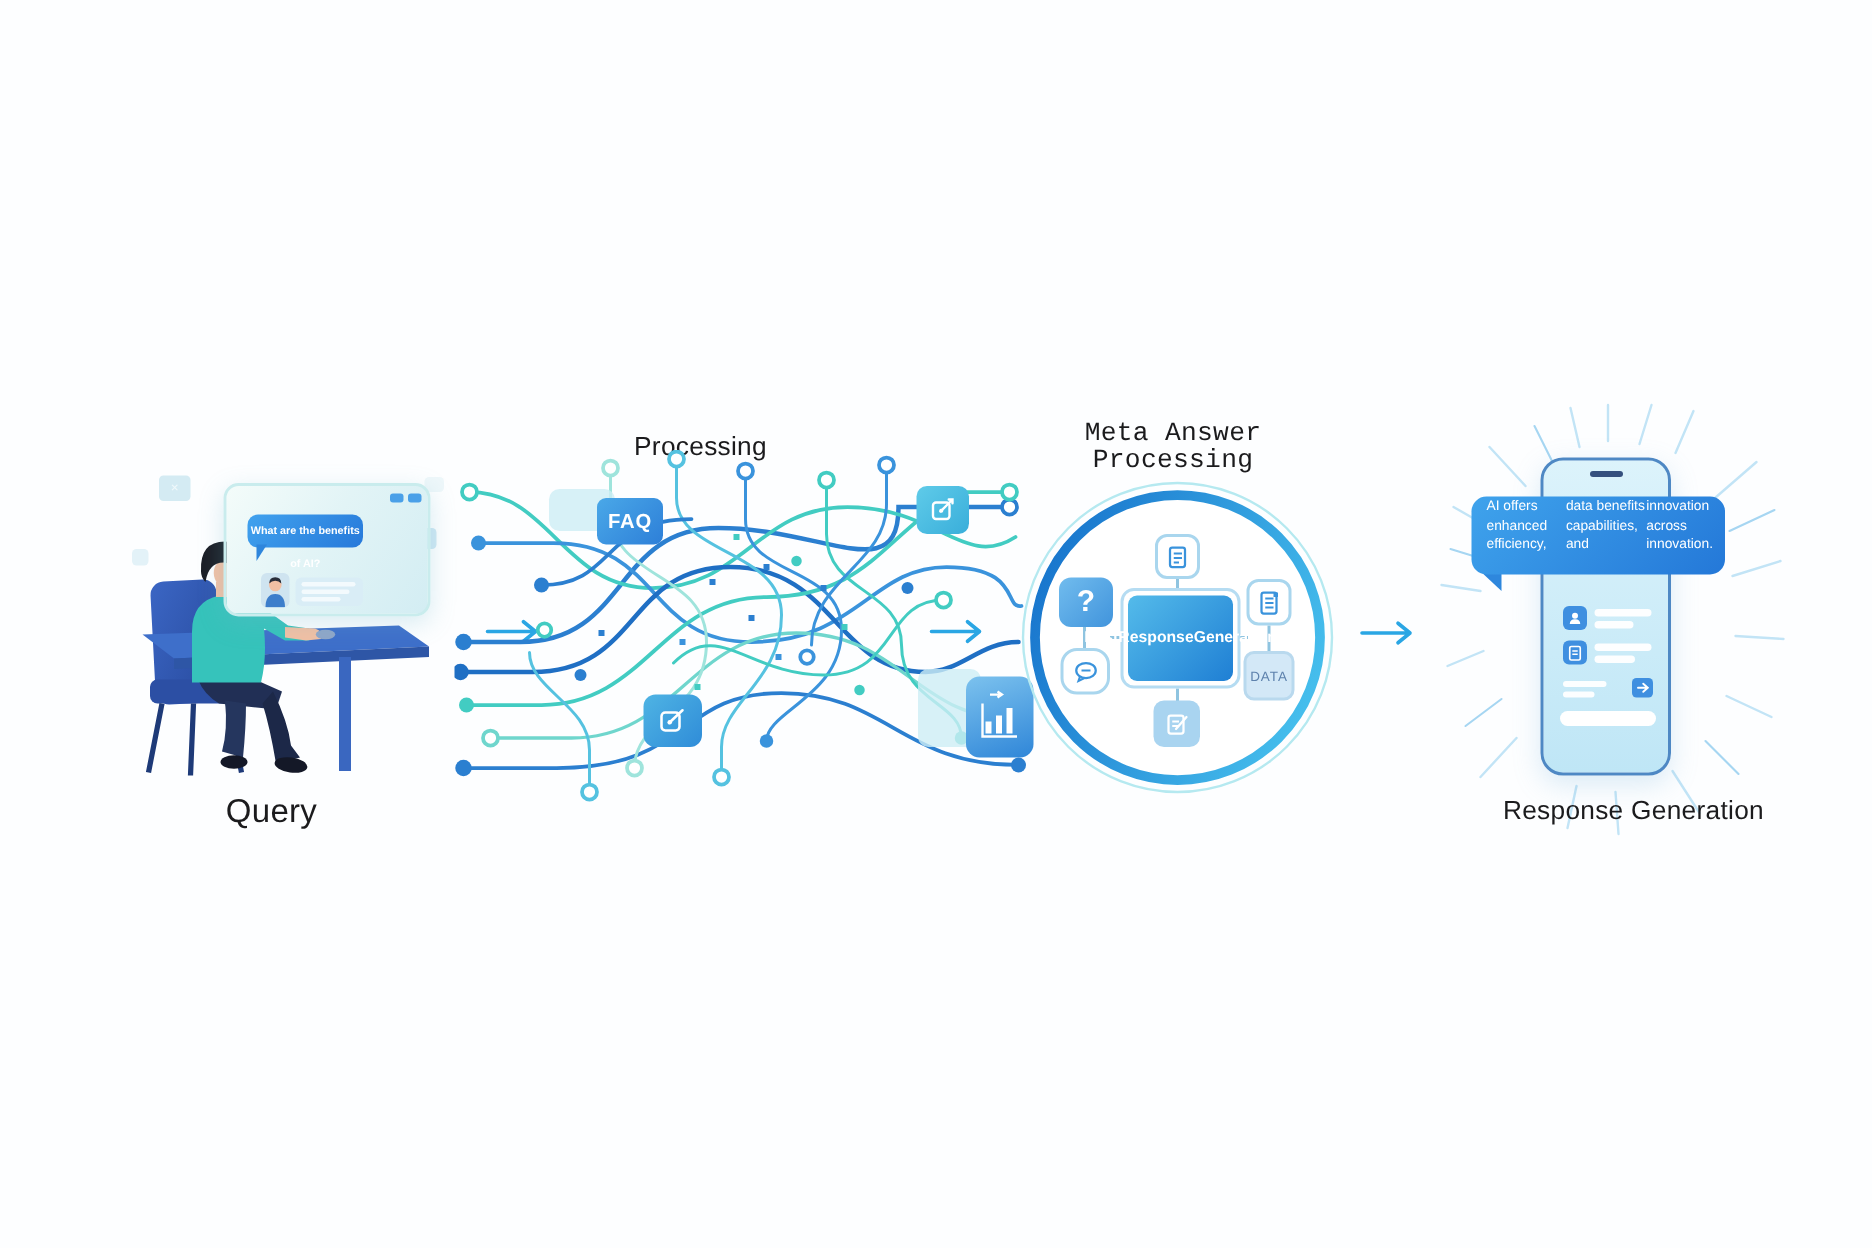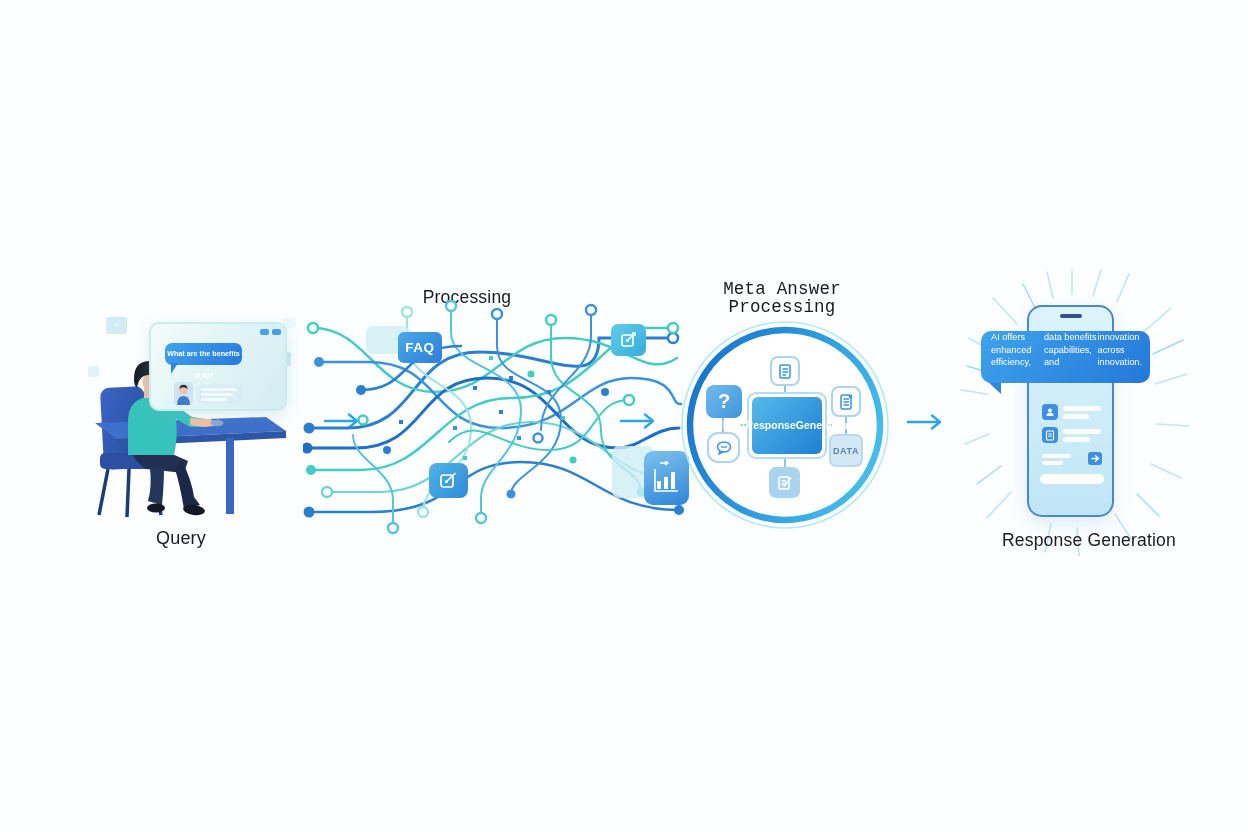--- a/index.html
+++ b/index.html
@@ -46,21 +46,21 @@
   
   .node-box { position:absolute; display:flex; align-items:center; justify-content:center; }
   .white-node { background:#fff; border:2px solid #a9d6ee; border-radius:8px; }
   .q-node { left:706px; top:385px; width:36px; height:33px; border-radius:8px;
     background:linear-gradient(135deg,#71bcee,#4194dc); color:#fff; font-size:20px; font-weight:700; }
   .chat-node { left:707px; top:432px; width:33px; height:31px; border-radius:11px; }
   .topdoc-node { left:770px; top:356px; width:30px; height:30px; }
   .rightdoc-node { left:831px; top:386px; width:30px; height:31px; }
   .data-node { left:829px; top:434px; width:34px; height:33px; background:#d3e8f7;
     border:2px solid #b9d9ee; border-radius:7px; color:#5e82ad; font-size:9px;
-    font-weight:700; letter-spacing:.6px; }
+    font-weight:400; letter-spacing:.6px; }
   .botdoc-node { left:769px; top:467px; width:31px; height:31px; background:#a9d4f0;
     border-radius:7px; }
   .center-outer { left:747px; top:392px; width:80px; height:67px; background:#fff;
     border:2px solid #b5dcf2; border-radius:9px; }
   .center-inner { left:752px; top:397px; width:70px; height:57px; border-radius:6px;
     background:linear-gradient(135deg,#54bbea,#1f7fd4);
     display:flex; flex-direction:row; align-items:center; justify-content:center;
     color:#fff; font-size:10.5px; font-weight:700; line-height:1.28; }
   .connector { position:absolute; background:#8fc4e0; }
 
@@ -143,21 +143,21 @@
         <path d="M5.5,7 Q5.5,2.8 9.5,2.8 Q13.5,2.8 13.5,7 Q12,5.2 9.5,5.2 Q7,5.2 5.5,7 Z" fill="#2a2e3a"></path>
         <path d="M3,23 Q3,14 9.5,14 Q16,14 16,23 Z" fill="#3d7ecb"></path>
       </svg>
     </div>
     <div class="q-msgbox">
       <div class="ln" style="width:36px;"></div>
       <div class="ln" style="width:32px;"></div>
       <div class="ln" style="width:26px;"></div>
     </div>
 
-    <div class="stage-label" style="left:121px; top:528px; width:120px; font-size:18px;">Query</div>
+    <div class="stage-label" style="left:121px; top:528px; width:120px; font-size:22px;">Query</div>
   </div>
 
   <svg class="abs" style="left:323px; top:412px;" width="42" height="18" viewBox="0 0 42 18">
     <path d="M2,9 H32 M26,2.5 L34,9 L26,15.5" stroke="#2aa6e4" stroke-width="2.4" fill="none" stroke-linecap="round" stroke-linejoin="round"></path>
   </svg>
 
   <div>
     <div class="stage-label" style="left:387px; top:287px; width:160px;">Processing</div>
 
     <svg class="abs" style="left:303px; top:300px;" width="385" height="235" viewBox="0 0 385 235" fill="none">

